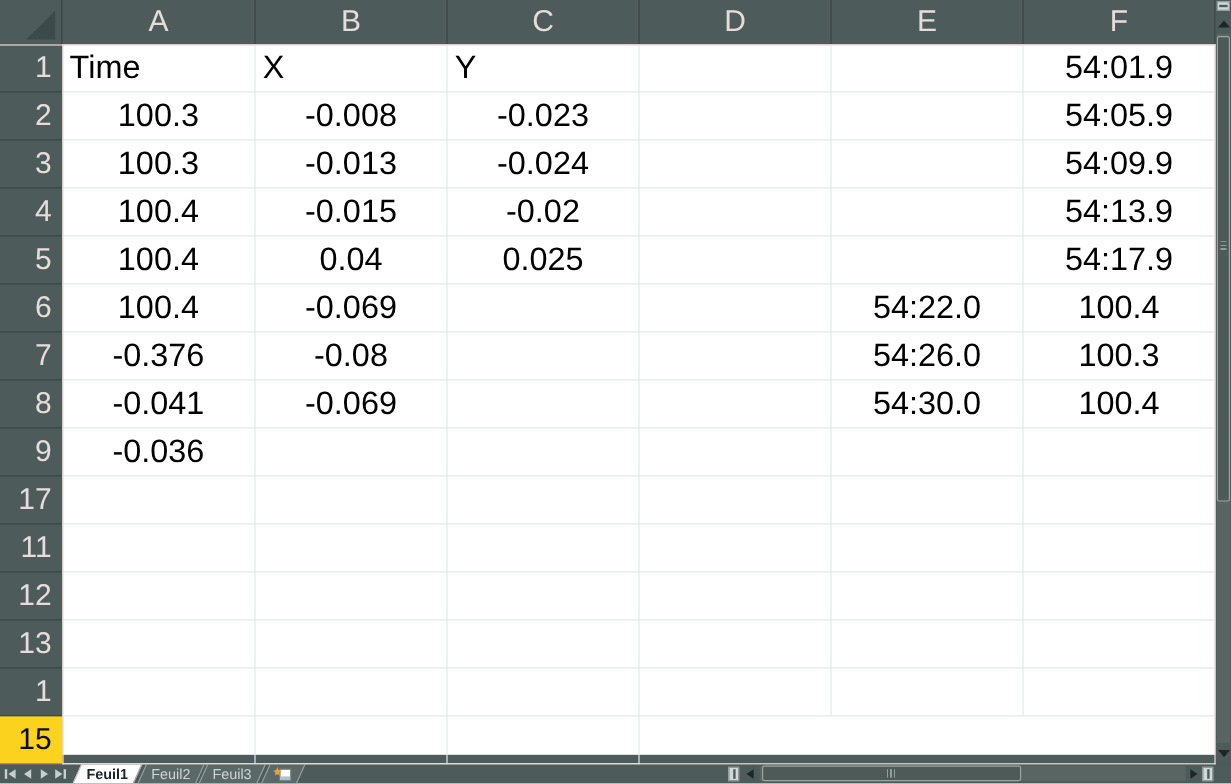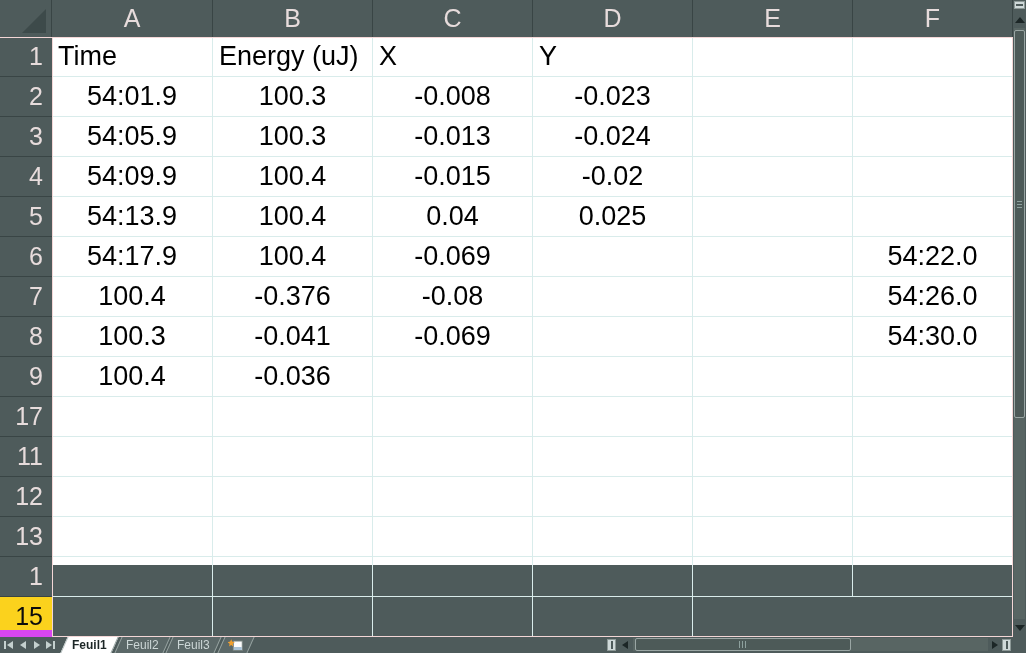--- a/index.html
+++ b/index.html
@@ -13,24 +13,24 @@
   .corner .tri{position:absolute;right:5px;bottom:4px;width:0;height:0;
                border-left:24px solid transparent;border-bottom:24px solid #3d4a4a;}
   .colheader{box-sizing:border-box;width:160px;border-right:1px solid #394545;
              color:#e7dcdc;font-size:25px;display:flex;align-items:center;justify-content:center;}
   .colheader.colA{width:161px;}
 
   
   .rowheaders{position:absolute;top:37px;left:0;width:52px;}
   .rowheader{box-sizing:border-box;height:40px;border-bottom:1px solid #394545;
              color:#e7dcdc;font-size:25px;text-align:right;padding-right:9px;line-height:38px;}
-  .rowheader.highlight{background:#fbd21d;color:#0c0c0c;border-bottom:7px solid #d946ef;}
-
-  
-  .cells{position:absolute;top:37px;left:52px;width:961px;height:528px;background:#fff;
+  .rowheader.highlight{background:#fbd21d;color:#0c0c0c;border-bottom:1px solid #d946ef;}
+
+  
+  .cells{position:absolute;top:37px;left:52px;width:961px;height:592px;background:#fff;
          display:grid;grid-template-columns:161px 160px 160px 160px 160px 160px;
          grid-auto-rows:40px;}
   .cell{box-sizing:border-box;border-right:1px solid #d9eceb;border-bottom:1px solid #d9eceb;
         font-size:27px;line-height:38px;color:#000;padding:0 6px;white-space:nowrap;overflow:hidden;}
   .cell.num{text-align:center;}
   .cell.left{text-align:left;}
 
   
   .pink{position:absolute;background:#f3d6d6;z-index:3;}
   .pink.top{left:0;top:37px;width:1013px;height:1px;}
@@ -127,21 +127,20 @@
       <div class="rowheader">17</div>
       <div class="rowheader">11</div>
       <div class="rowheader">12</div>
       <div class="rowheader">13</div>
       <div class="rowheader">1</div>
       <div class="rowheader highlight">15</div>
     </div>
 
   <div class="cells" id="cellgrid">
       <div class="cell left">Time</div>
-      <div class="cell left">Energy (uJ)</div>
       <div class="cell left">X</div>
       <div class="cell left">Y</div>
       <div class="cell"></div>
       <div class="cell"></div>
       <div class="cell num">54:01.9</div>
       <div class="cell num">100.3</div>
       <div class="cell num">-0.008</div>
       <div class="cell num">-0.023</div>
       <div class="cell"></div>
       <div class="cell"></div>

